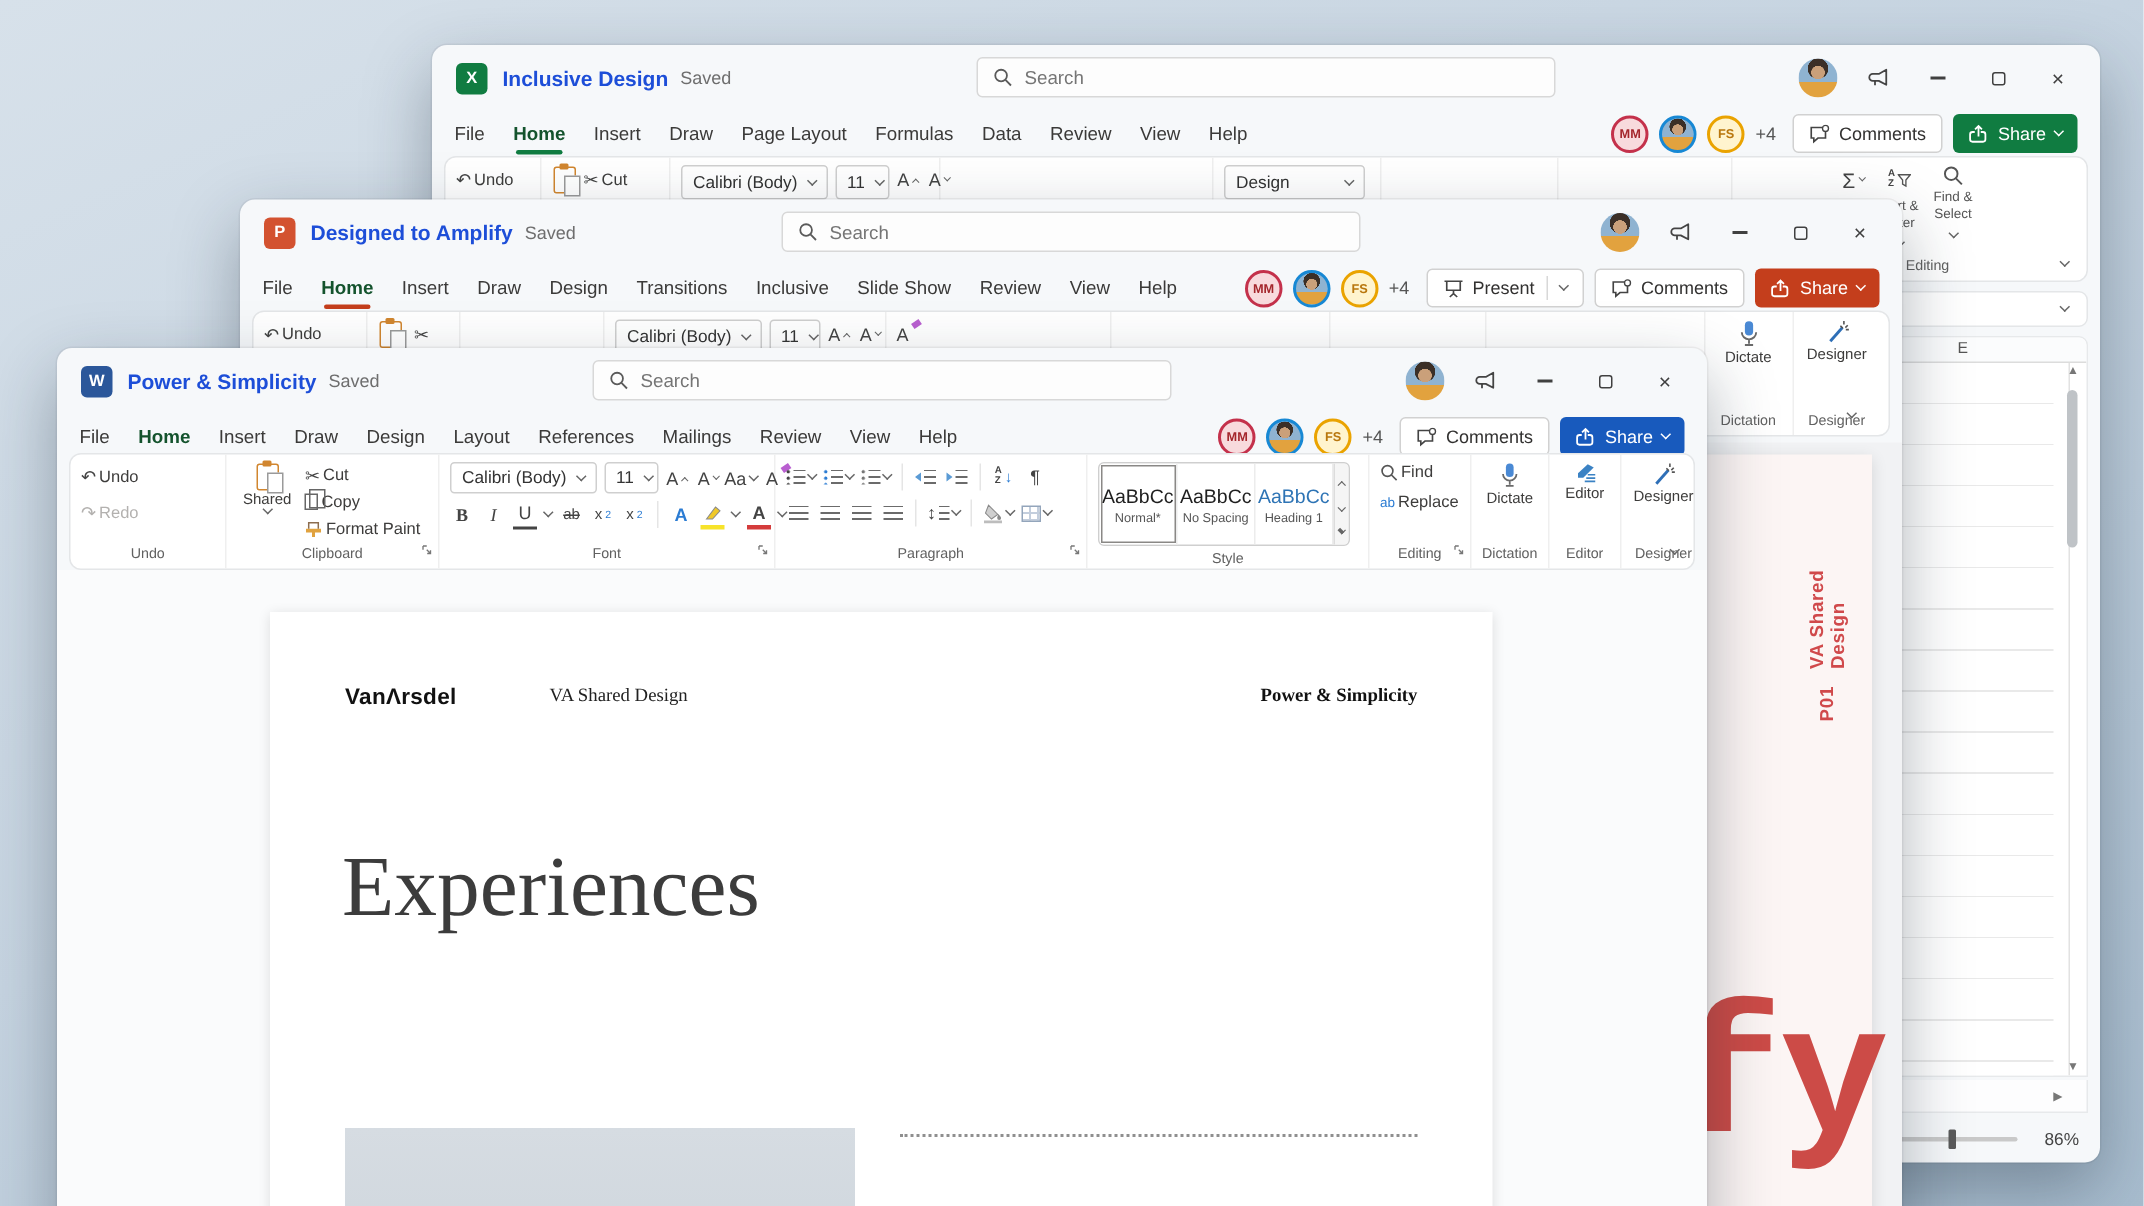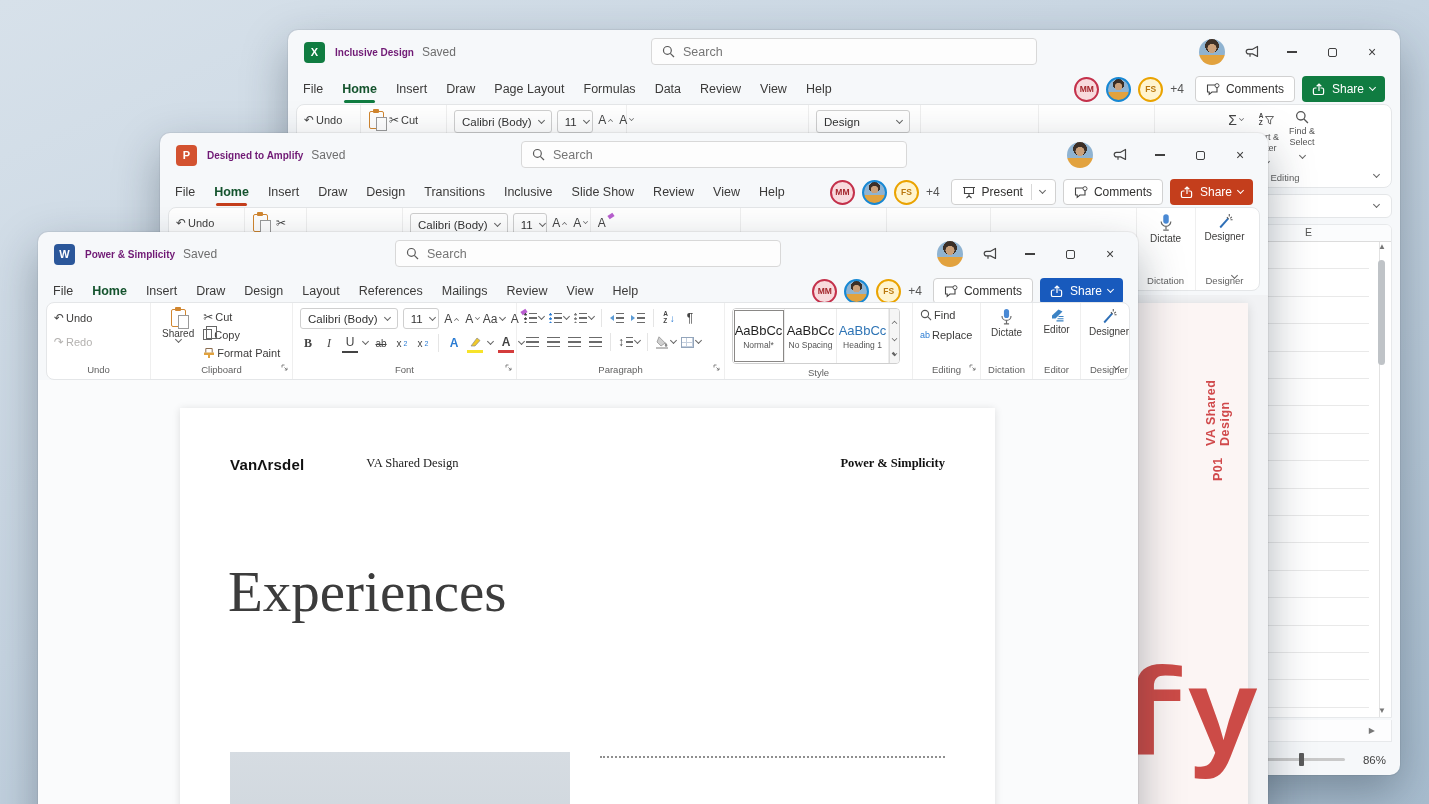--- a/index.html
+++ b/index.html
@@ -14,21 +14,21 @@
     position:absolute; background:#f6f8fa; border-radius:10px; overflow:hidden;
     box-shadow:0 18px 45px rgba(25,40,55,.35), 0 0 0 1px rgba(0,0,0,.05);
   }
   .w-excel { --accent:#107C41; left:288px; top:30px;  width:1112px; height:745px; z-index:1; }
   .w-ppt   { --accent:#C43E1C; left:160px; top:133px; width:1108px; height:705px; z-index:2; }
   .w-word  { --accent:#185ABD; left:38px;  top:232px; width:1100px; height:620px; z-index:3; }
 
   .titlebar { height:44px; position:relative; display:flex; align-items:center; padding:0 16px; }
   .app-ic { width:21px; height:21px; border-radius:4px; color:#fff; flex:none;
             font:700 11px/21px "Liberation Sans",sans-serif; text-align:center; }
-  .t-title { font-size:10px; font-weight:700; color:#701a75; margin-left:10px; white-space:nowrap; }
+  .t-title { font-size:14px; font-weight:700; color:#1d4ed8; margin-left:10px; white-space:nowrap; }
   .t-saved { font-size:12px; color:#6e6e6e; margin-left:8px; }
   .searchbox { position:absolute; left:50%; top:8px; transform:translateX(-50%);
     width:386px; height:27px; background:#fdfdfd; border:1px solid #d8d8d8; border-radius:4px;
     display:flex; align-items:center; gap:8px; padding:0 10px; }
   .searchbox input { border:none; outline:none; background:transparent; flex:1;
     font:12.5px "Liberation Sans",sans-serif; color:#605e5c; }
   .win-controls { position:absolute; right:8px; top:0; height:44px; display:flex; align-items:center; }
   .wc { width:40px; height:44px; display:flex; align-items:center; justify-content:center; color:#404040; }
   .i-min { width:10px; height:1.6px; background:#404040; display:inline-block; }
   .i-max { width:9px; height:9px; border:1.4px solid #404040; border-radius:2px; display:inline-block; }

